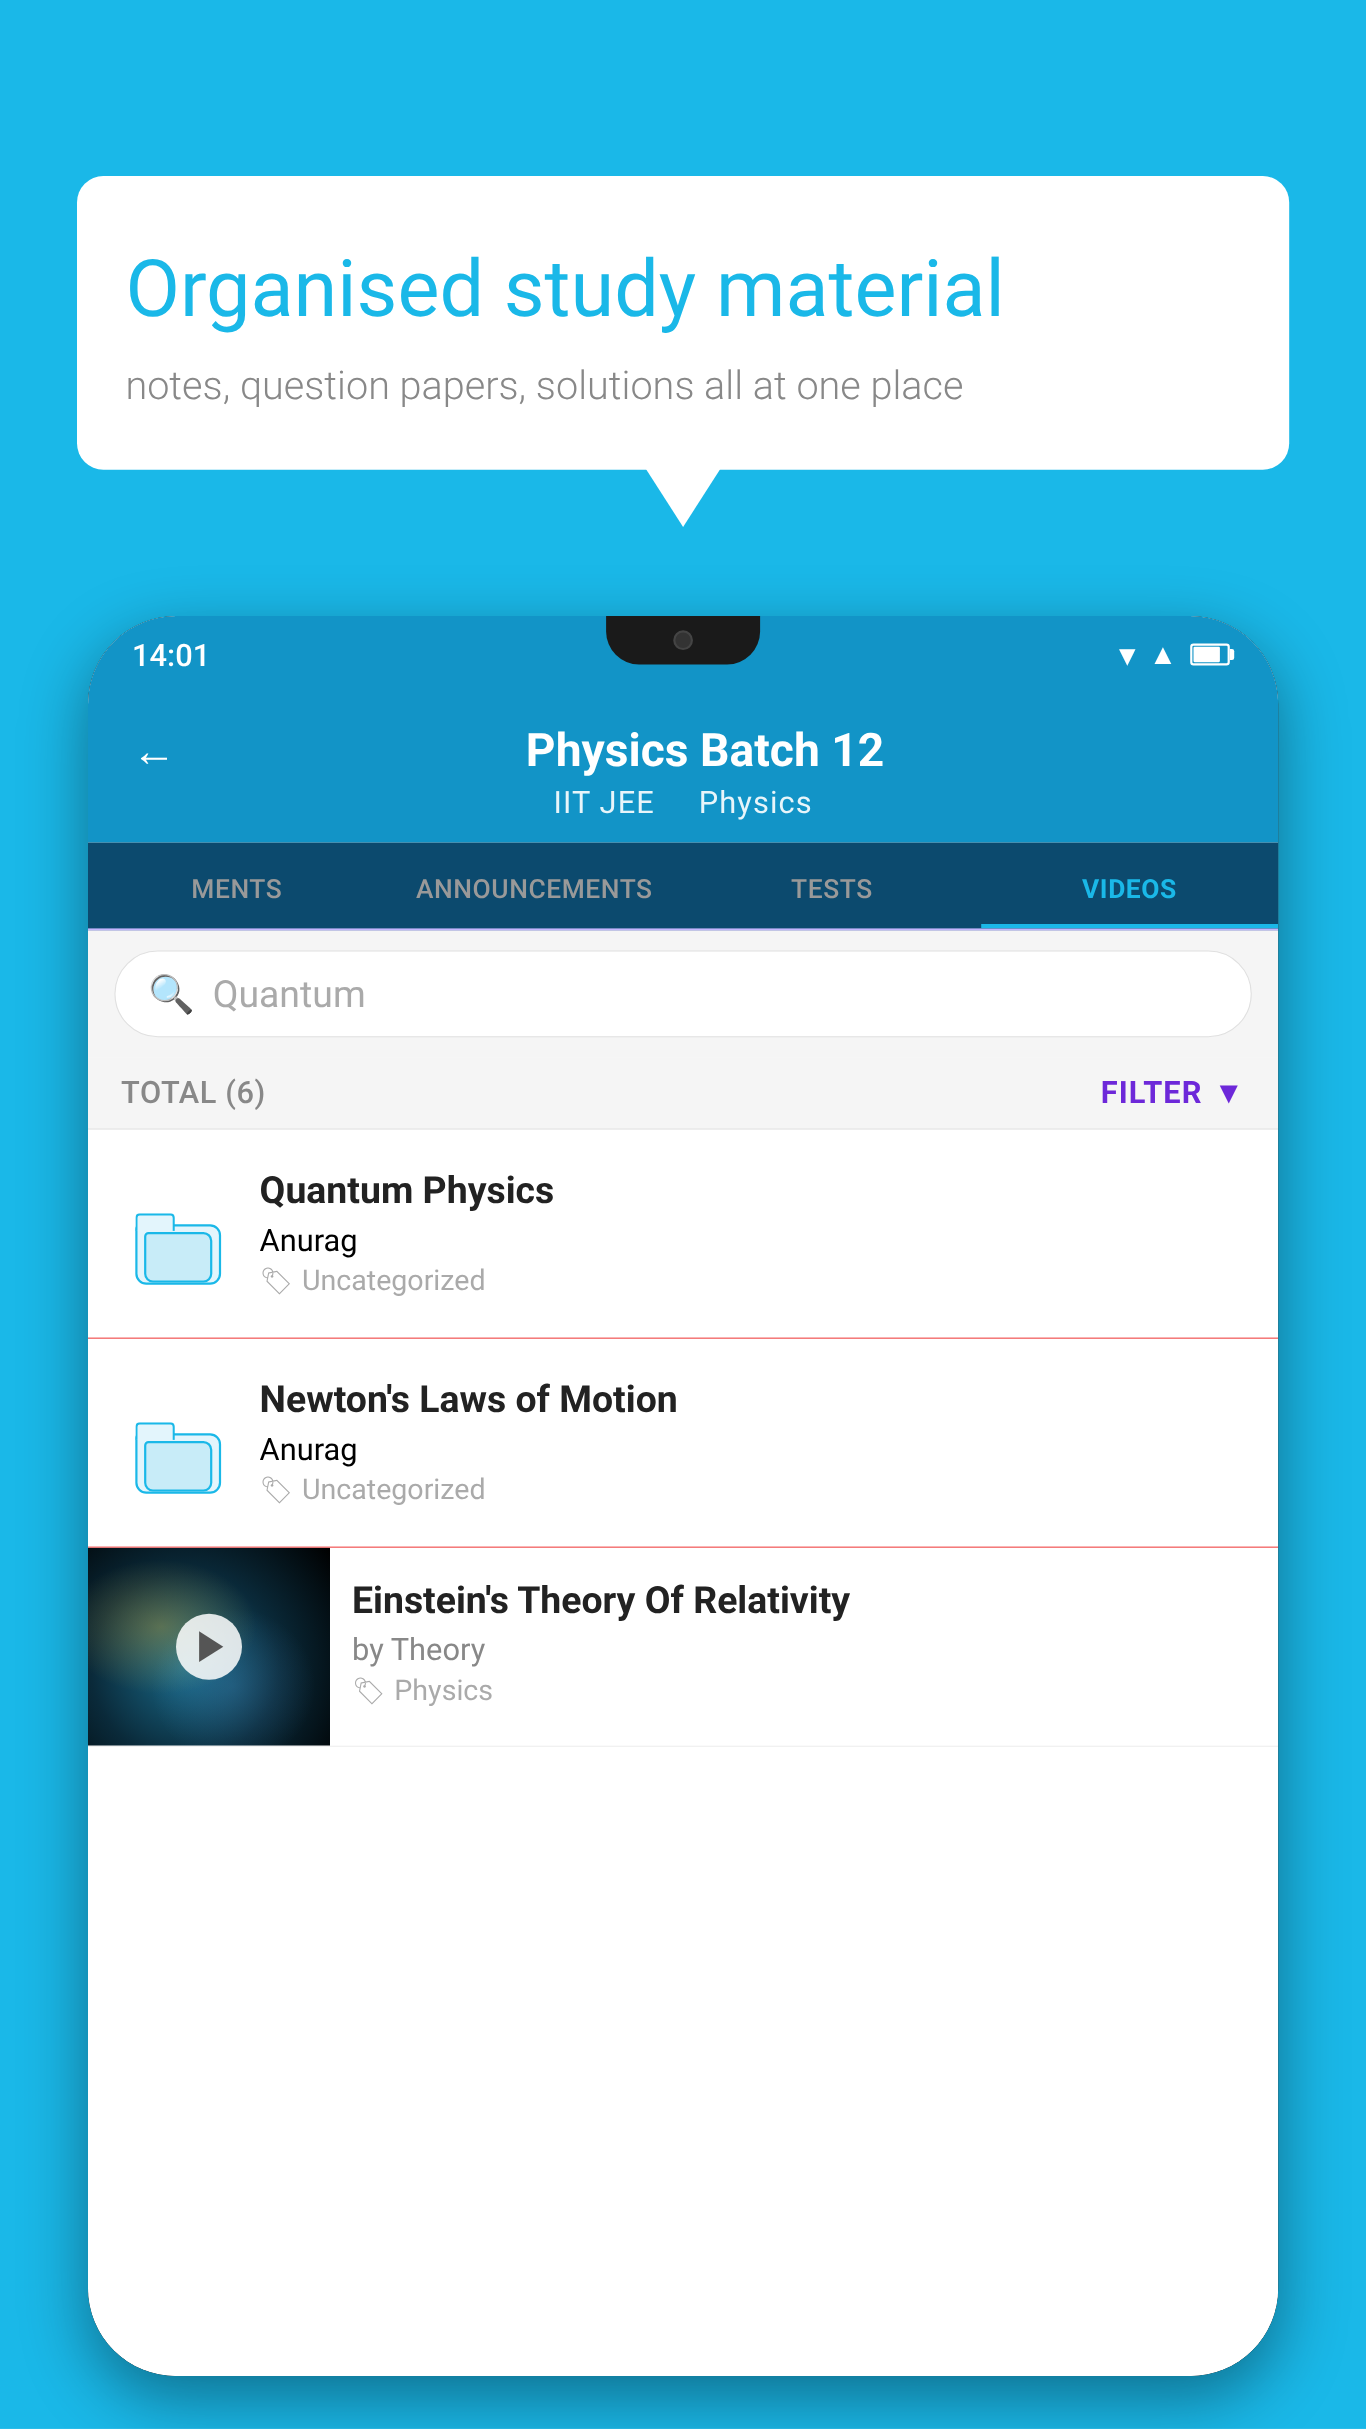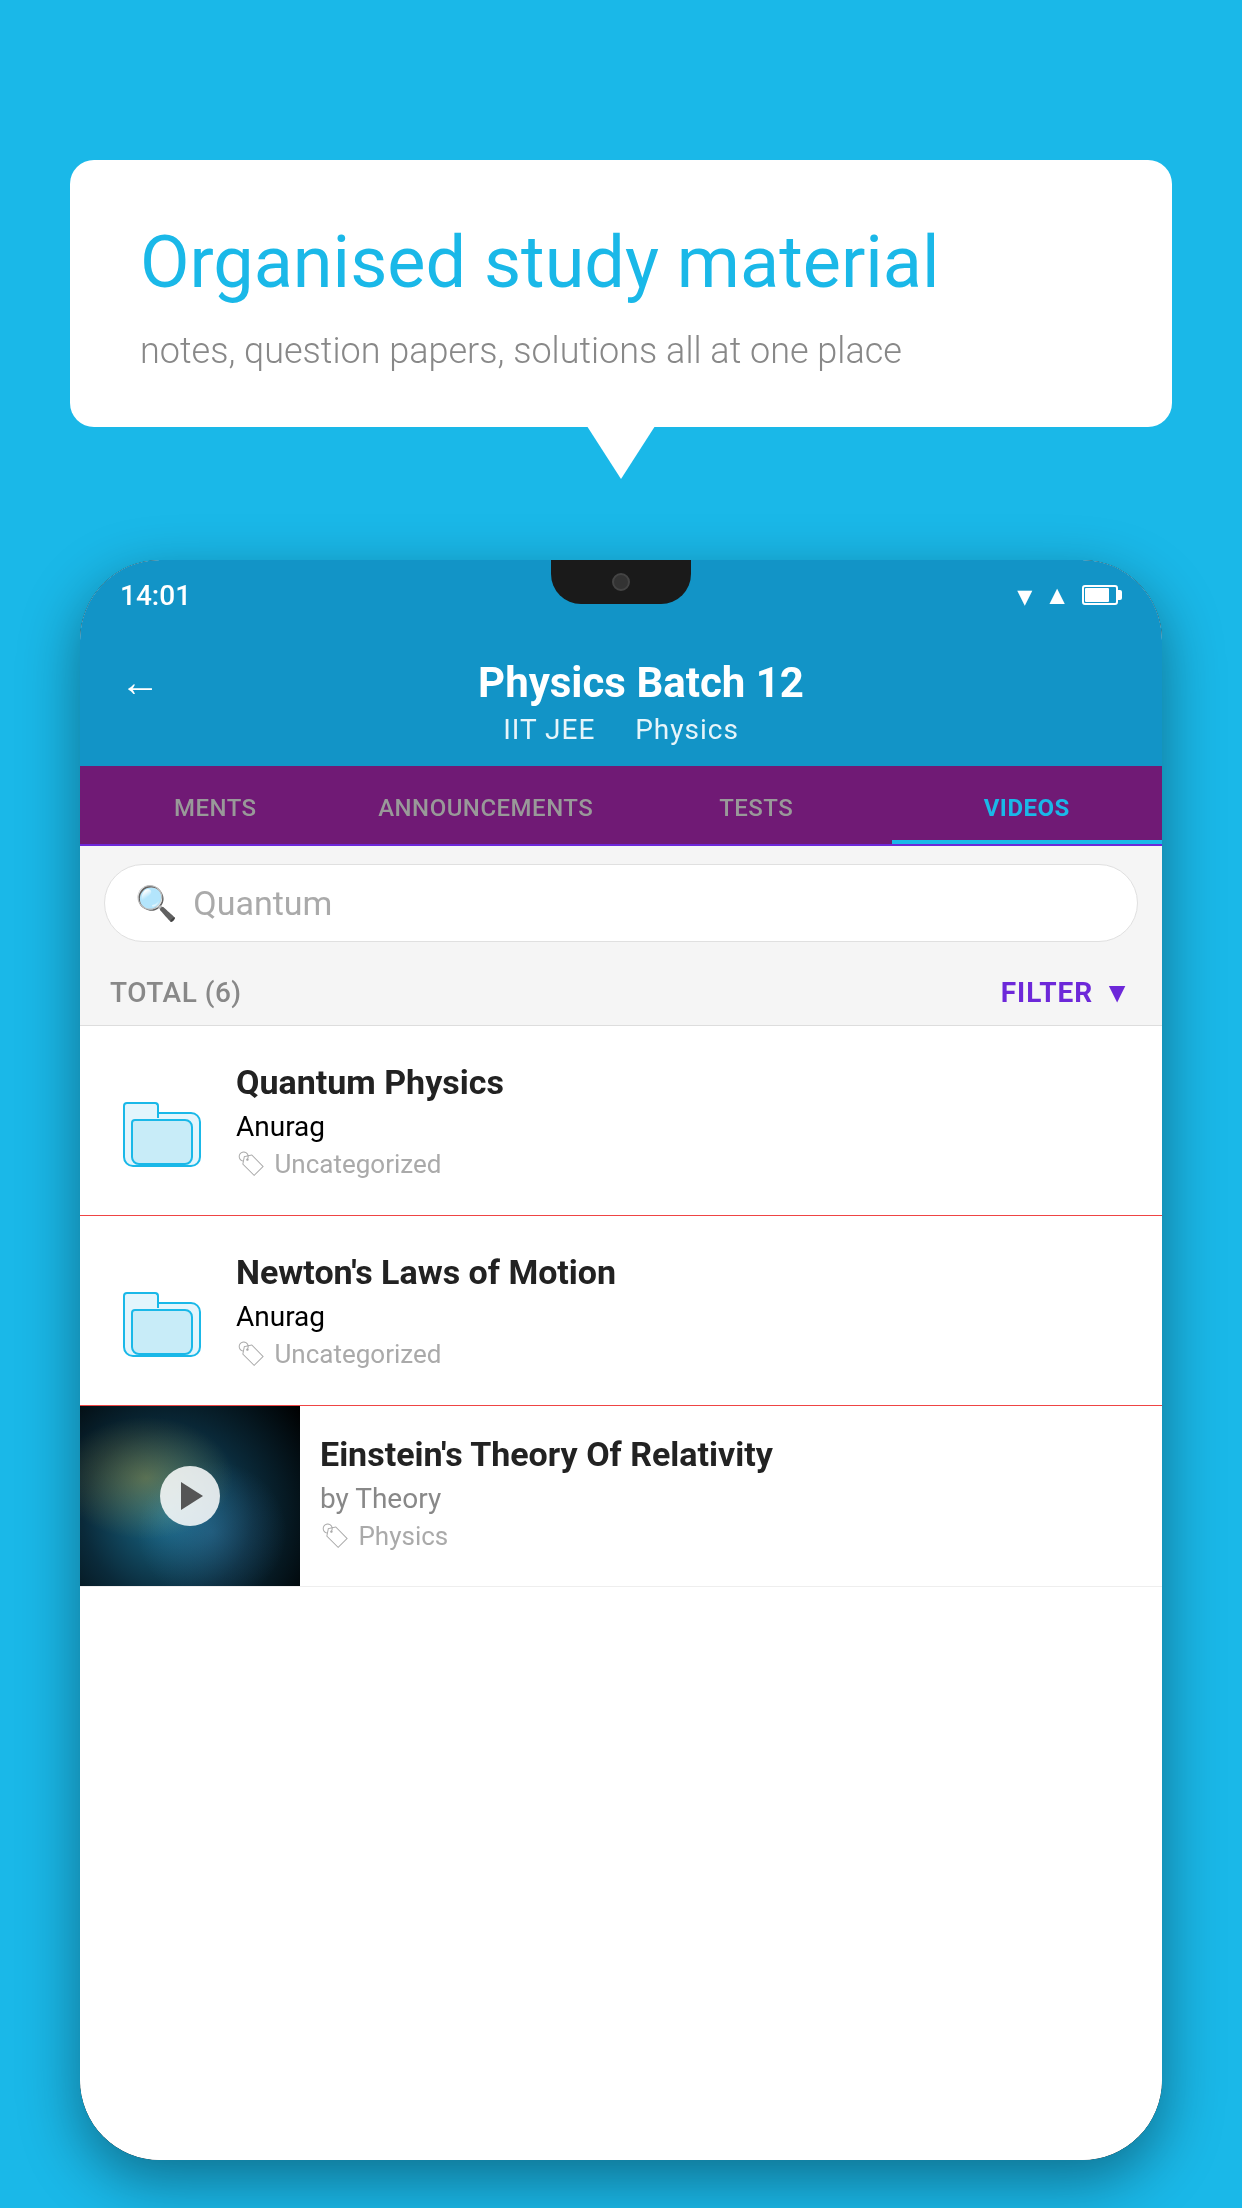--- a/index.html
+++ b/index.html
@@ -18,21 +18,21 @@
     .speech-bubble-wrapper {
       position: absolute;
       top: 160px;
       left: 70px;
       right: 70px;
     }
 
     .speech-bubble {
       background: white;
       border-radius: 24px;
-      padding: 60px 70px 55px 70px;
+      padding: 60px 70px 55px 44px;
       position: relative;
     }
 
     .speech-bubble::after {
       content: '';
       position: absolute;
       bottom: -52px;
       left: 50%;
       transform: translateX(-50%);
       width: 0;
@@ -147,24 +147,24 @@
     .header-subtitle {
       color: rgba(255,255,255,0.9);
       font-size: 28px;
       text-align: center;
       margin-top: 6px;
       letter-spacing: 1px;
     }
 
     
     .tabs-bar {
-      background: #701a75;
-      display: flex;
-      align-items: center;
-      border-bottom: 2px solid #6d28d9;
+      background: #0c4a6e;
+      display: flex;
+      align-items: center;
+      border-bottom: 2px solid #c4b5fd;
       overflow: hidden;
     }
 
     .tab-item {
       flex: 1;
       text-align: center;
       padding: 28px 8px 22px;
       font-size: 24px;
       font-weight: 500;
       color: #999;

